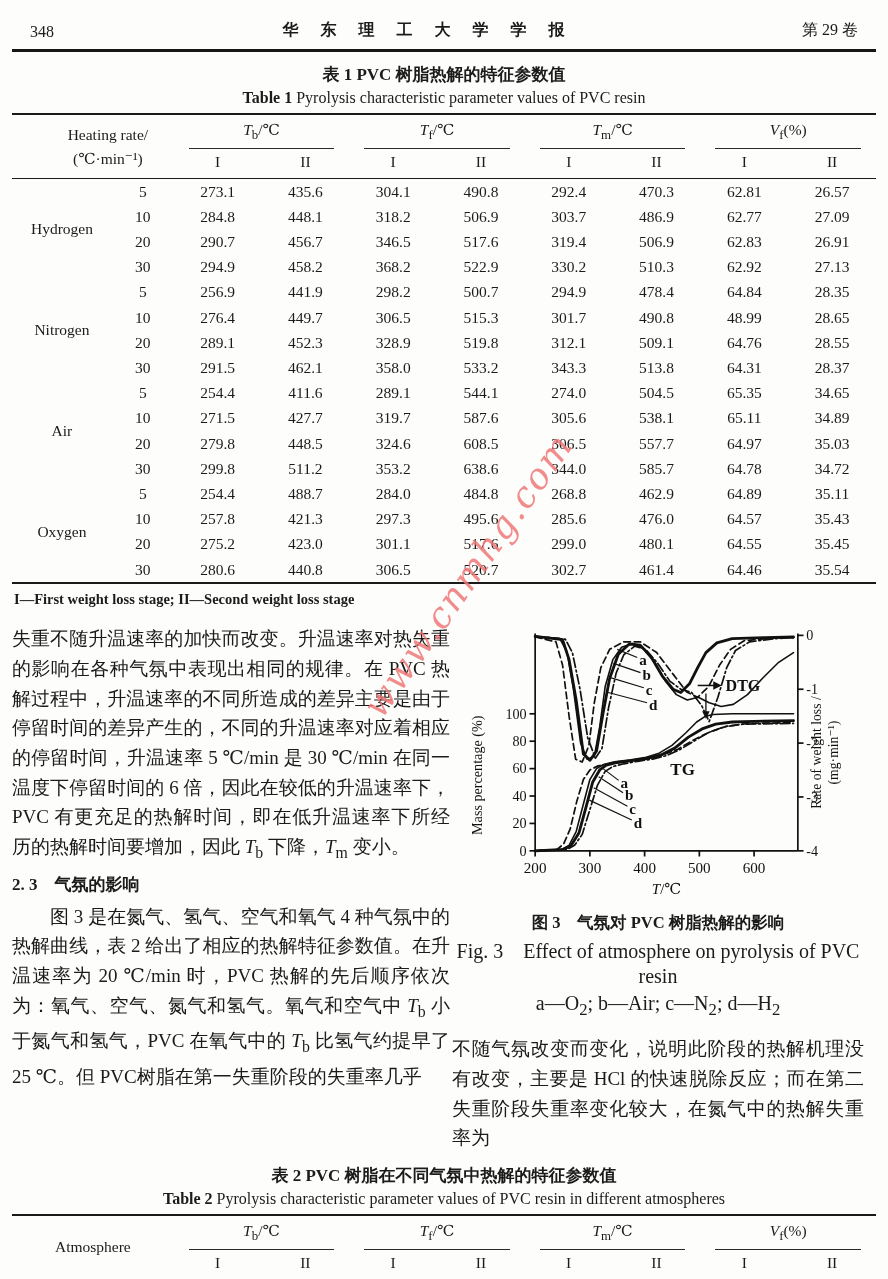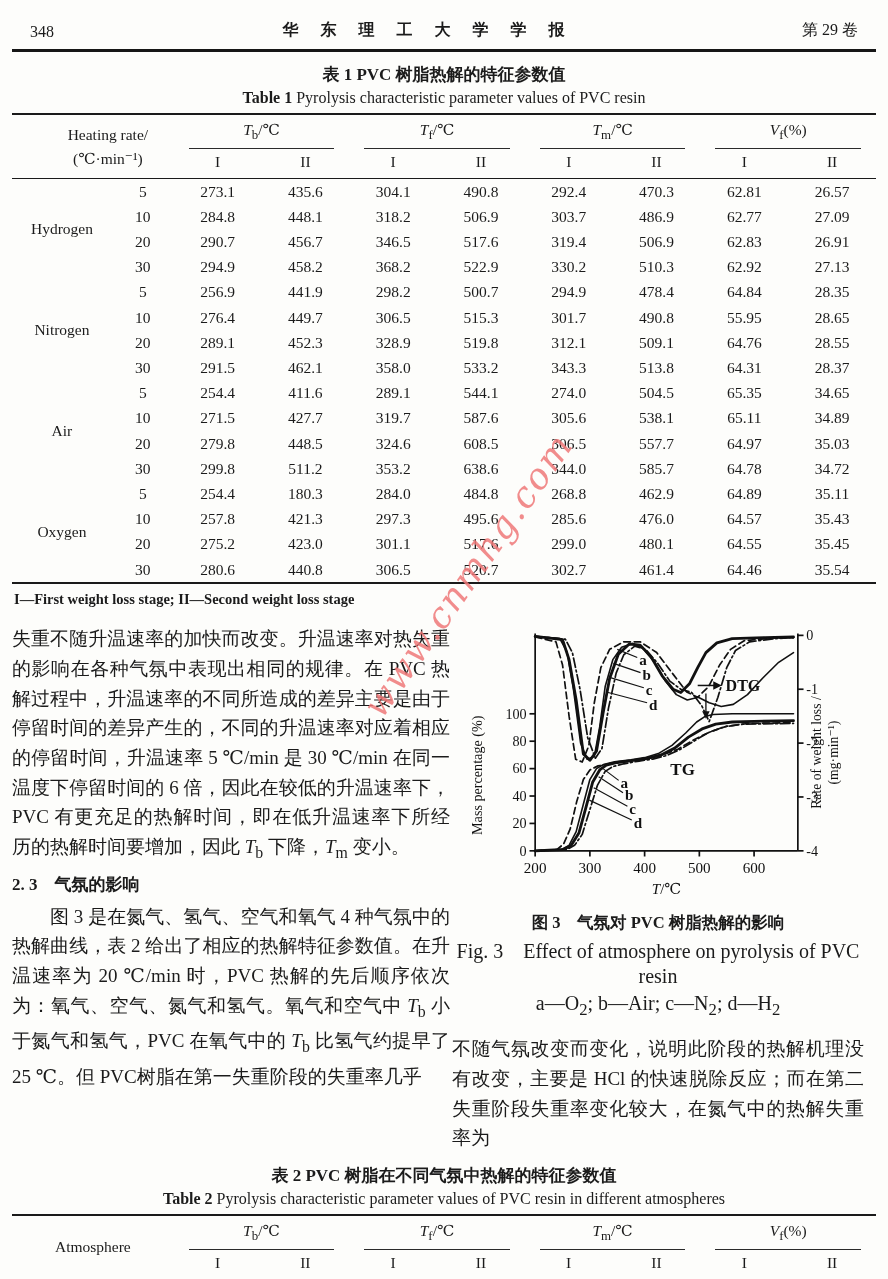--- a/index.html
+++ b/index.html
@@ -164,21 +164,21 @@
           <td>28.35</td>
         </tr>
         <tr>
           <td>10</td>
           <td>276.4</td>
           <td>449.7</td>
           <td>306.5</td>
           <td>515.3</td>
           <td>301.7</td>
           <td>490.8</td>
-          <td>55.95</td>
+          <td>48.99</td>
           <td>28.65</td>
         </tr>
         <tr>
           <td>20</td>
           <td>289.1</td>
           <td>452.3</td>
           <td>328.9</td>
           <td>519.8</td>
           <td>312.1</td>
           <td>509.1</td>
@@ -238,21 +238,21 @@
           <td>638.6</td>
           <td>344.0</td>
           <td>585.7</td>
           <td>64.78</td>
           <td>34.72</td>
         </tr>
         <tr>
           <td rowspan="4">Oxygen</td>
           <td>5</td>
           <td>254.4</td>
-          <td>180.3</td>
+          <td>488.7</td>
           <td>284.0</td>
           <td>484.8</td>
           <td>268.8</td>
           <td>462.9</td>
           <td>64.89</td>
           <td>35.11</td>
         </tr>
         <tr>
           <td>10</td>
           <td>257.8</td>

